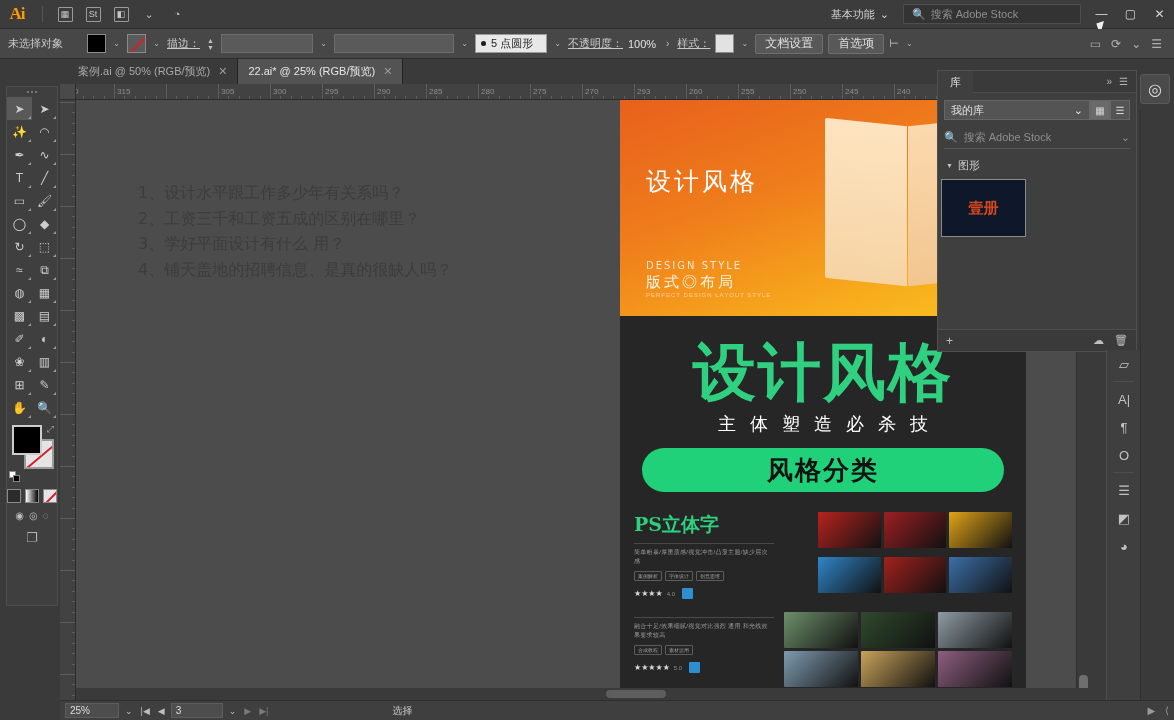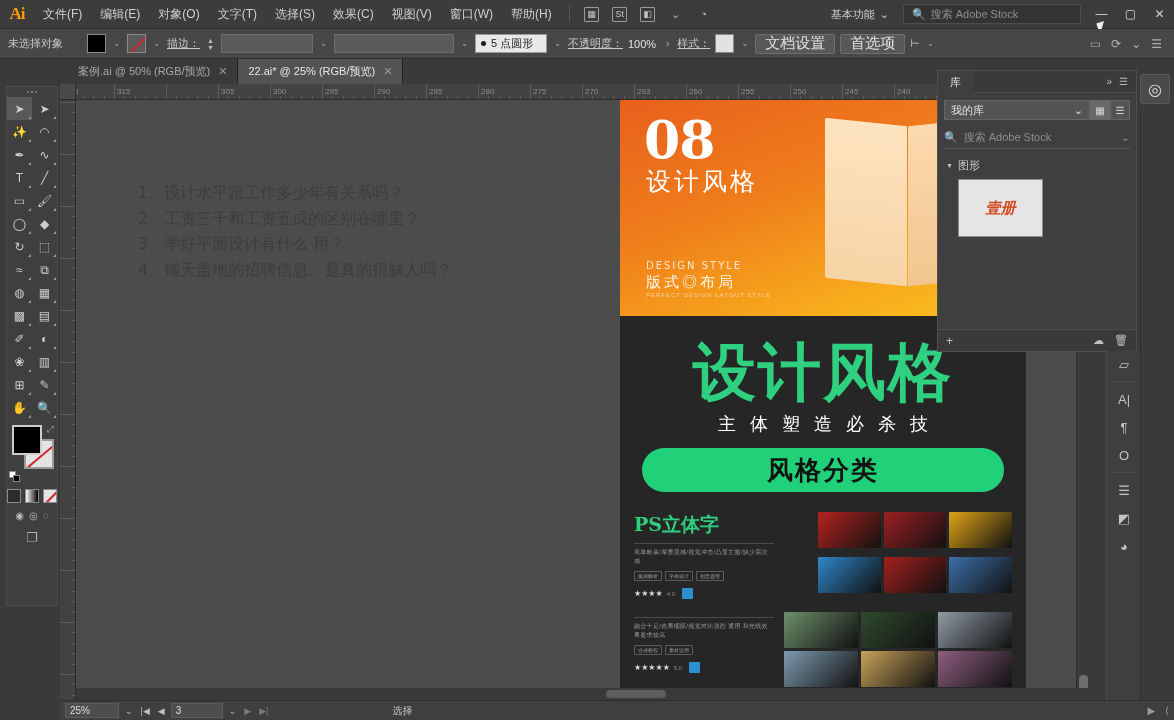--- a/index.html
+++ b/index.html
@@ -82,21 +82,21 @@
   .cb-field.wide{ min-width:120px; }
   .cb-select{
     height:19px;background:#e8e8e8;border:1px solid #9a9a9a;color:#1d1d1d;
     display:flex;align-items:center;gap:5px;padding:0 5px;font-size:11px;min-width:72px;
   }
   .dot{ width:5px;height:5px;border-radius:50%;background:#1d1d1d;display:inline-block; }
   .cb-val{ color:#e2e2e2;font-size:11px;min-width:30px; }
   .cb-arrow{ color:#b9b9b9;font-size:10px;padding:0 3px; }
   .cb-btn{
     height:20px;padding:0 9px;background:#585858;border:1px solid #6e6e6e;border-radius:2px;
-    color:#e0e0e0;font-size:15px;display:flex;align-items:center;
+    color:#e0e0e0;font-size:12px;display:flex;align-items:center;
   }
   .swatch-style{
     width:19px;height:19px;background:#e2e2e2;border:1px solid #8b8b8b;
   }
   .cb-right{ margin-left:auto; display:flex; align-items:center; gap:10px; padding-right:4px;}
   .cb-ricon{ color:#b0b0b0;font-size:12px; }
 
   
   .tabbar{
     position:absolute;left:0;top:59px;width:1174px;height:25px;
@@ -279,22 +279,22 @@
     justify-content:center;color:#d8d8d8;font-size:10px;
   }
   .lib-vbtn.on{ background:#6a6a6a; }
   .lib-search{
     margin:3px 6px 0;height:22px;border-bottom:1px solid #555;display:flex;align-items:center;gap:6px;
     color:#8d8d8d;font-size:11px;
   }
   .lib-group{ display:flex;align-items:center;gap:5px;padding:9px 8px 4px;color:#cfcfcf;font-size:11px; }
   .tri{ font-size:7px;color:#c2c2c2; }
   .lib-item{
-    margin:2px 20px;width:85px;height:58px;background:#e5e5e5;border:1px solid #8a8a8a;
-    display:flex;align-items:center;justify-content:center;overflow:hidden;font-style:italic;
+    margin:2px 3px;width:85px;height:58px;background:#0f172a;border:1px solid #8a8a8a;
+    display:flex;align-items:center;justify-content:center;overflow:hidden;
   }
   .seal{ color:#d4481d;font-size:15px;font-weight:bold;line-height:16px;text-align:center;font-family:"DejaVu Serif",serif; }
   .lib-foot{
     position:absolute;left:0;bottom:0;width:100%;height:22px;background:#3a3a3a;
     border-top:1px solid #4d4d4d;display:flex;align-items:center;padding:0 8px;color:#c0c0c0;font-size:12px;
   }
   .lib-foot .rt{ margin-left:auto;display:flex;gap:10px;font-size:11px; }
 
   .cc-badge{
     position:absolute;left:1140px;top:74px;width:30px;height:30px;background:#4a4a4a;
@@ -342,31 +342,20 @@
     transform:rotate(-18deg);
   }
 </style>
 </head>
 <body>
 
 <div id="app">
 
   <div class="menubar">
     <div class="ai-logo">Ai</div>
-    <div id="menu-items" style="display:flex">
-        <div class="menu-item">文件(F)</div>
-        <div class="menu-item">编辑(E)</div>
-        <div class="menu-item">对象(O)</div>
-        <div class="menu-item">文字(T)</div>
-        <div class="menu-item">选择(S)</div>
-        <div class="menu-item">效果(C)</div>
-        <div class="menu-item">视图(V)</div>
-        <div class="menu-item">窗口(W)</div>
-        <div class="menu-item">帮助(H)</div>
-      </div>
     <div class="mb-sep"></div>
     <div class="mb-icon">
         <span class="icon-box">▦</span>
       </div>
     <div class="mb-icon">
         <span class="icon-box">St</span>
       </div>
     <div class="mb-icon">
         <span class="icon-box">◧</span>
       </div>
@@ -682,21 +671,20 @@
 
     <div class="artboard-text">
       <div>1、设计水平跟工作多少年有关系吗？</div>
       <div>2、工资三千和工资五成的区别在哪里？</div>
       <div>3、学好平面设计有什么 用？</div>
       <div>4、铺天盖地的招聘信息、是真的很缺人吗？</div>
     </div>
 
     <div class="poster">
       <div class="poster-head">
-        <div class="p-08">08</div>
         <div class="p-sub">设计风格</div>
         <div class="p-en">DESIGN STYLE</div>
         <div class="p-en2">版式◎布局</div>
         <div class="p-en3">PERFECT DESIGN LAYOUT STYLE</div>
         <div class="book">
           <div class="pg pgB"></div>
             <div class="pg pgL"></div>
             <div class="pg pgR"></div>
         </div>
       </div>

